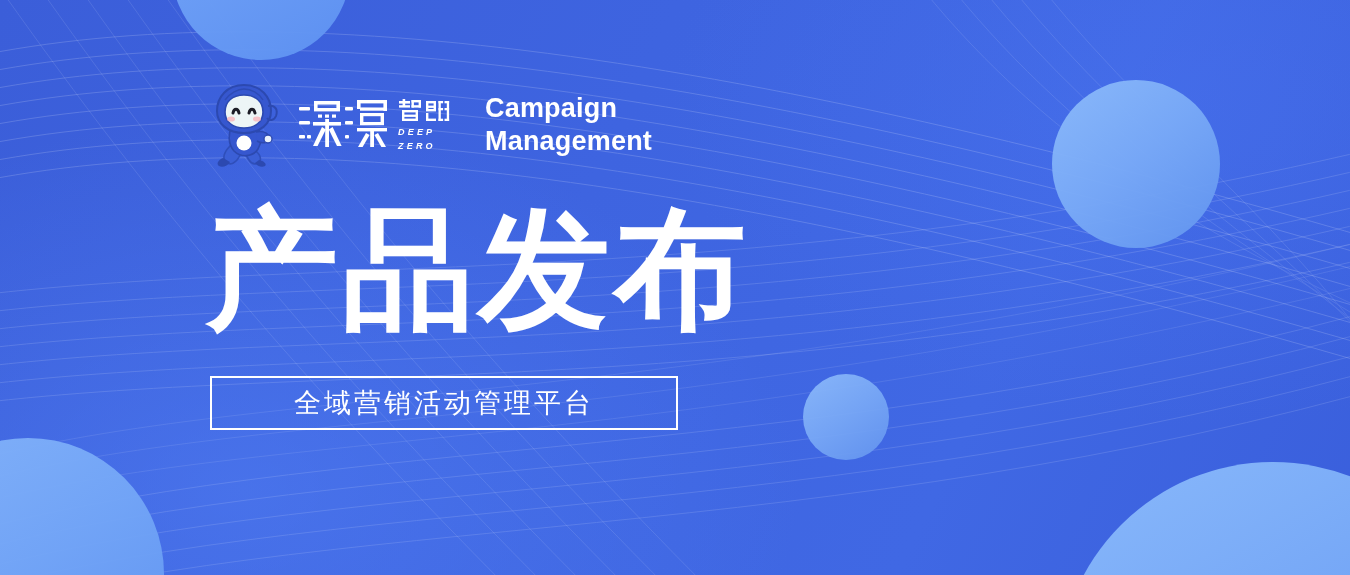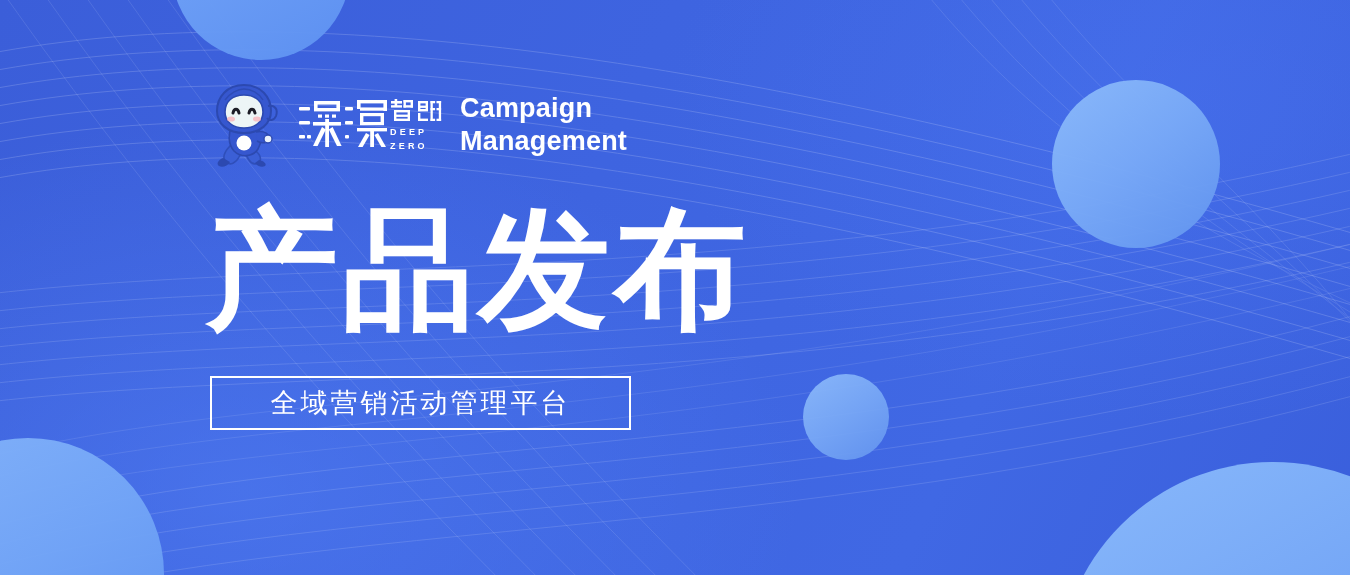--- a/index.html
+++ b/index.html
@@ -81,20 +81,22 @@
     gap: 14px;
   }
   .mascot {
     width: 76px;
     height: 86px;
     flex: none;
   }
   .logo-cn {
     display: flex;
     align-items: flex-start;
+    gap: 8px;
+    font-style: italic;
   }
   .logo-mark {
     width: 92px;
     height: 56px;
     display: block;
   }
   .logo-zhineng {
     display: flex;
     flex-direction: column;
     align-items: flex-start;
@@ -112,40 +114,40 @@
     font-weight: 700;
     letter-spacing: 3.2px;
     line-height: 10px;
   }
   .logo-en {
     color: #ffffff;
     font-size: 27px;
     font-weight: 700;
     line-height: 33px;
     letter-spacing: .2px;
-    margin-left: 4px;
+    margin-left: 21px;
   }
   .main-title {
     position: absolute;
     left: 206px;
     top: 186px;
     color: #ffffff;
     font-size: 132px;
     font-weight: 700;
     letter-spacing: 4px;
     line-height: 150px;
     white-space: nowrap;
     font-family: "DejaVu Sans", "Liberation Sans", sans-serif;
     margin-top: 8px;
   }
   .subtitle-box {
     position: absolute;
     left: 210px;
     top: 376px;
-    width: 421px;
+    width: 468px;
     height: 54px;
     border: 2px solid #ffffff;
     display: flex;
     align-items: center;
     justify-content: center;
     box-sizing: border-box;
   }
   .subtitle-text {
     color: #ffffff;
     font-size: 27px;

